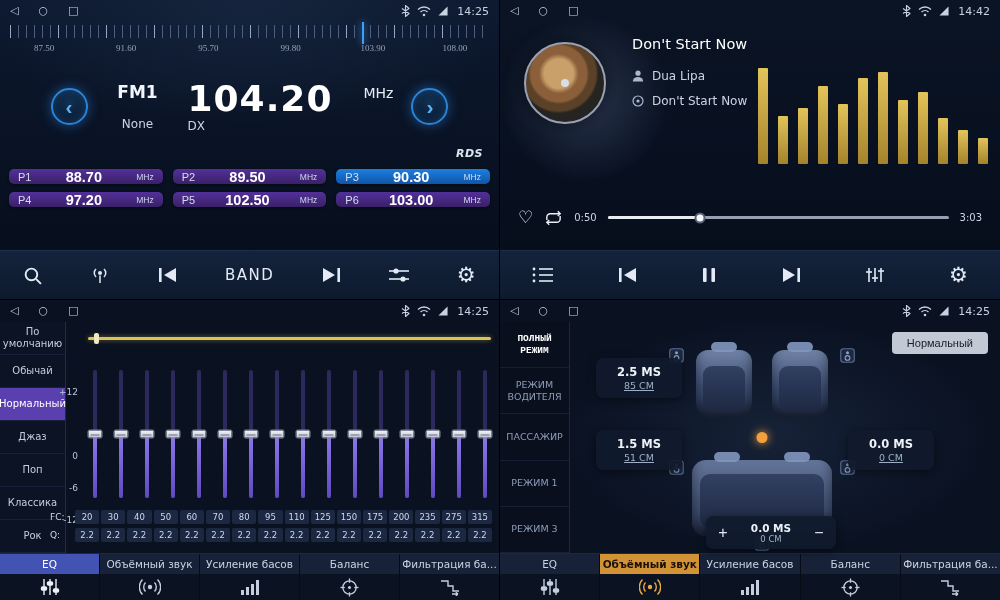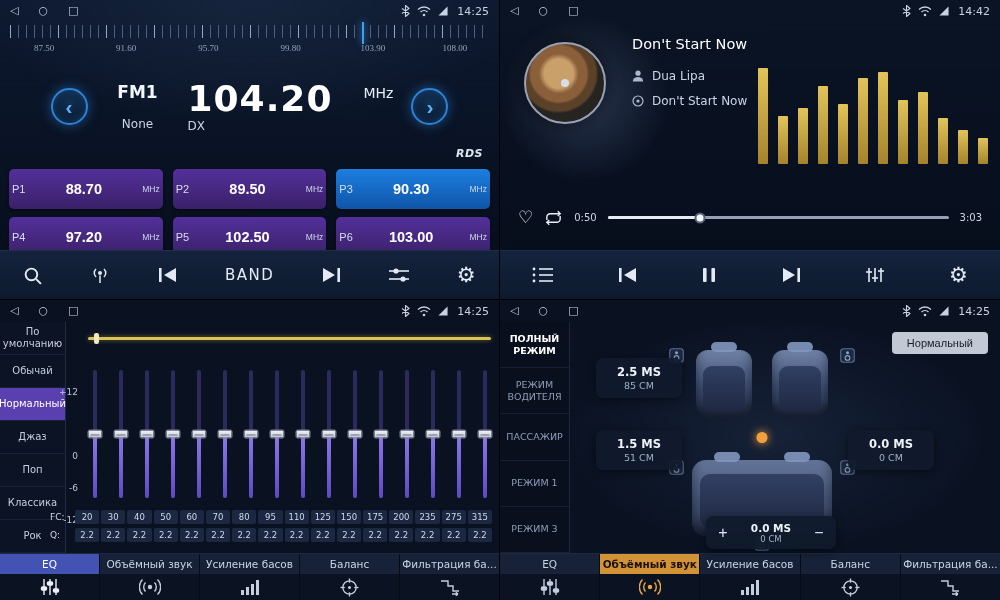--- a/index.html
+++ b/index.html
@@ -38,21 +38,21 @@
     box-shadow:0 0 12px rgba(43,132,216,.55), inset 0 0 8px rgba(43,132,216,.35); cursor:pointer; }
   .fm-col { width:64px; text-align:center; }
   .fm-band { font-size:17px; font-weight:bold; color:#f2f6fc; }
   .fm-mode { margin-top:15px; font-size:12px; color:#cbd5e6; }
   .freq-col { width:158px; }
   .freq-big { font-size:36px; font-weight:bold; letter-spacing:1px; color:#fff; line-height:38px; }
   .freq-dx { margin-top:1px; font-size:12px; color:#cbd5e6; }
   .freq-unit { font-size:14px; color:#e7edf6; transform:translateY(-13px); }
   .rds-badge { position:absolute; right:16px; top:147px; font-size:11px; font-style:italic; font-weight:bold; letter-spacing:.5px; color:#dfe7f2; }
   .presets { position:absolute; left:9px; right:9px; top:169px; display:grid; grid-template-columns:repeat(3,1fr); gap:8px 10px; }
-  .preset { height:40px; border:none; border-radius:5px; display:flex; align-items:center; padding:0 3px; gap:4px; cursor:pointer;
+  .preset { height:15px; border:none; border-radius:5px; display:flex; align-items:center; padding:0 9px; gap:4px; cursor:pointer;
     background:linear-gradient(180deg,#53309a 0%, #3a2068 100%); box-shadow:0 1px 3px rgba(0,0,0,.5); }
   .preset.active { background:linear-gradient(180deg,#1d7fe0 0%, #0f55a8 100%); }
   .preset .p { font-size:11px; color:#d5def0; }
   .preset .f { flex:1; text-align:center; font-size:14.5px; font-weight:bold; color:#fff; }
   .preset .u { font-size:8.5px; color:#cdd8ec; }
   .bottombar { position:absolute; left:0; right:0; bottom:0; height:49px; display:flex; align-items:center; justify-content:space-around;
     background:linear-gradient(180deg,#14233c,#0d1a2e); border-top:1px solid rgba(80,110,160,.25); color:#e3eaf5; }
   .bb-ic { cursor:pointer; line-height:0; }
   .bb-ic svg { display:block; }
   .bb-gear { font-size:21px; line-height:1; cursor:pointer; }
@@ -111,21 +111,21 @@
   .slider-knob::after { content:''; position:absolute; left:2px; right:2px; top:50%; height:1px; background:#6a7082; }
   .value-row { position:absolute; left:50px; right:6px; display:flex; align-items:center; }
   .value-row .row-label { width:24px; font-size:9px; color:#cdd7e8; }
   .value-row .cell { flex:1; margin:0 1px; font-size:8.5px; text-align:center; color:#cfd9ea; background:#1c2742; border-radius:2px; padding:2px 0; }
   .fc-row { top:210px; } .q-row { top:228px; }
 
   
   .sur-side { position:absolute; left:0; top:22px; bottom:47px; width:70px; background:rgba(8,14,26,.6); border-right:1px solid #1d2840; display:flex; flex-direction:column; }
   .sur-mode { flex:1; display:flex; align-items:center; justify-content:center; text-align:center; padding:2px 4px;
     font-size:9.5px; line-height:1.25; color:#8c9db7; border-bottom:1px solid #162034; cursor:pointer; }
-  .sur-mode.active { color:#fff; font-weight:bold; }
+  .sur-mode.active { color:#fff; font-weight:bold;font-family:Liberation Mono, monospace; }
   .profile-btn { position:absolute; right:12px; top:32px; padding:5px 15px; background:#c2c9d5; color:#161e2d; font-size:11px; border-radius:4px; border:none; cursor:pointer; }
   .car { position:absolute; left:188px; top:32px; width:148px; height:212px; }
   .seat { position:absolute; width:56px; height:68px; border-radius:12px 12px 16px 16px;
     background:linear-gradient(180deg, rgba(130,150,190,.85) 0%, rgba(70,88,128,.8) 55%, rgba(40,52,82,.85) 100%);
     box-shadow: inset 0 -8px 12px rgba(0,0,0,.45); }
   .seat::before { content:''; position:absolute; top:-8px; left:50%; transform:translateX(-50%); width:26px; height:10px; border-radius:5px; background:rgba(130,150,190,.9); }
   .seat::after { content:''; position:absolute; left:7px; right:7px; top:16px; bottom:7px; border-radius:9px;
     background:linear-gradient(180deg, rgba(46,60,94,.9), rgba(30,40,66,.95)); }
   .seat.fl { left:8px; top:18px; } .seat.fr { left:84px; top:18px; }
   .bench { position:absolute; left:4px; right:4px; top:128px; height:76px; border-radius:14px;
@@ -136,21 +136,21 @@
   .bench .hr.h1 { left:22px; } .bench .hr.h2 { right:22px; }
   .spk { position:absolute; line-height:0; }
   .spk.tl { left:-19px; top:16px; } .spk.tr { right:-19px; top:16px; }
   .spk.ml { left:-19px; top:128px; } .spk.mr { right:-19px; top:128px; }
   .spk.bc { left:50%; transform:translateX(-50%); bottom:-7px; }
   .listen-dot { position:absolute; left:50%; top:100px; transform:translateX(-50%); width:11px; height:11px; border-radius:50%;
     background:#f2a03d; box-shadow:0 0 10px #f2a03d; }
   .delay-box { position:absolute; width:86px; height:40px; background:rgba(16,26,44,.92); border-radius:7px;
     box-shadow:0 2px 8px rgba(0,0,0,.5); display:flex; flex-direction:column; align-items:center; justify-content:center; gap:1px; }
   .delay-box .ms { font-size:11.5px; font-weight:bold; color:#edf2f9; }
-  .delay-box .cm { font-size:9.5px; color:#9fafc6; }
+  .delay-box .cm { font-size:9.5px; color:#9fafc6;text-decoration:underline; }
   .pos-fl { left:96px; top:58px; } .pos-fr { left:348px; top:58px; }
   .pos-rl { left:96px; top:130px; } .pos-rr { left:348px; top:130px; }
   .adjust-pill { position:absolute; left:206px; top:216px; width:130px; height:33px; background:rgba(16,26,44,.95); border-radius:7px;
     display:flex; align-items:center; box-shadow:0 2px 8px rgba(0,0,0,.5); z-index:3; }
   .adjust-pill .pm { width:34px; text-align:center; font-size:16px; color:#dfe7f2; cursor:pointer; background:none; border:none; }
   .adjust-pill .val { flex:1; text-align:center; }
   .adjust-pill .ms { font-size:10.5px; font-weight:bold; color:#edf2f9; }
   .adjust-pill .cm { font-size:8.5px; color:#9fafc6; }
 </style>
 </head>

